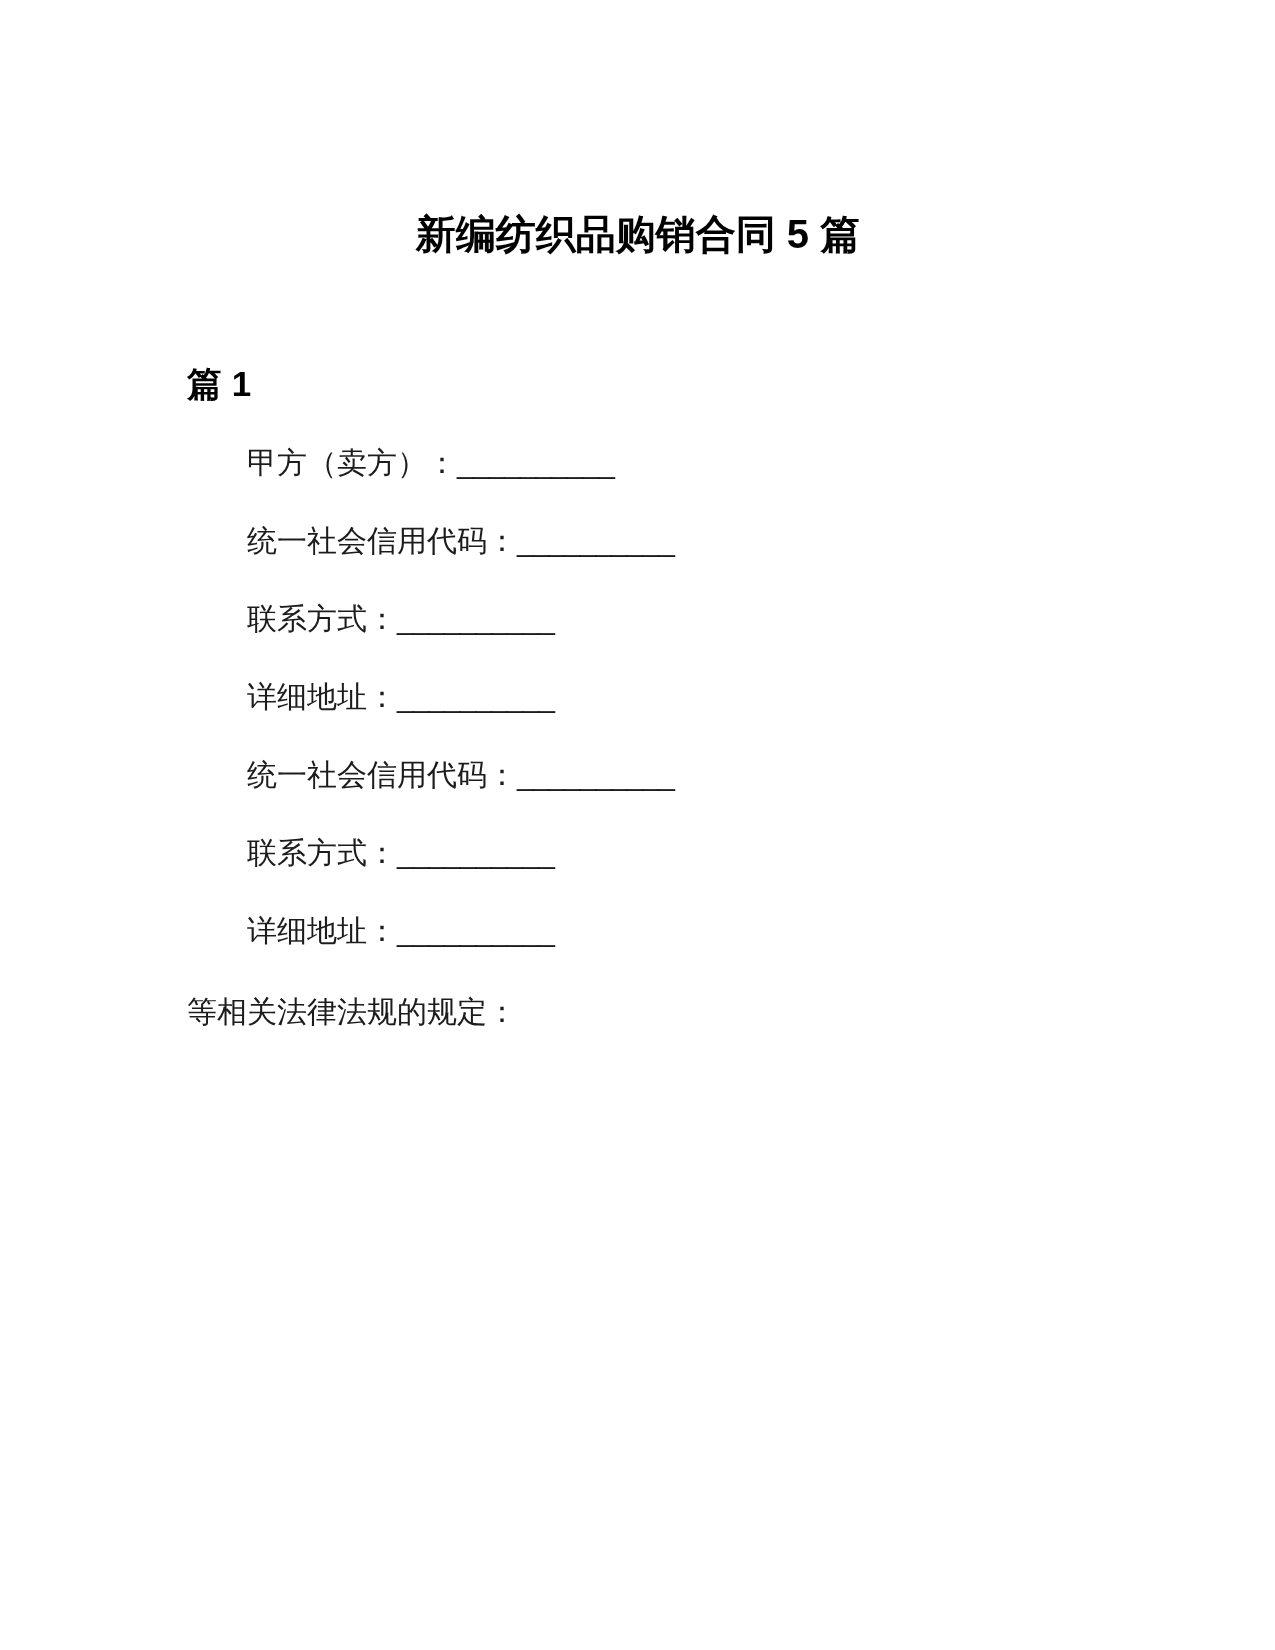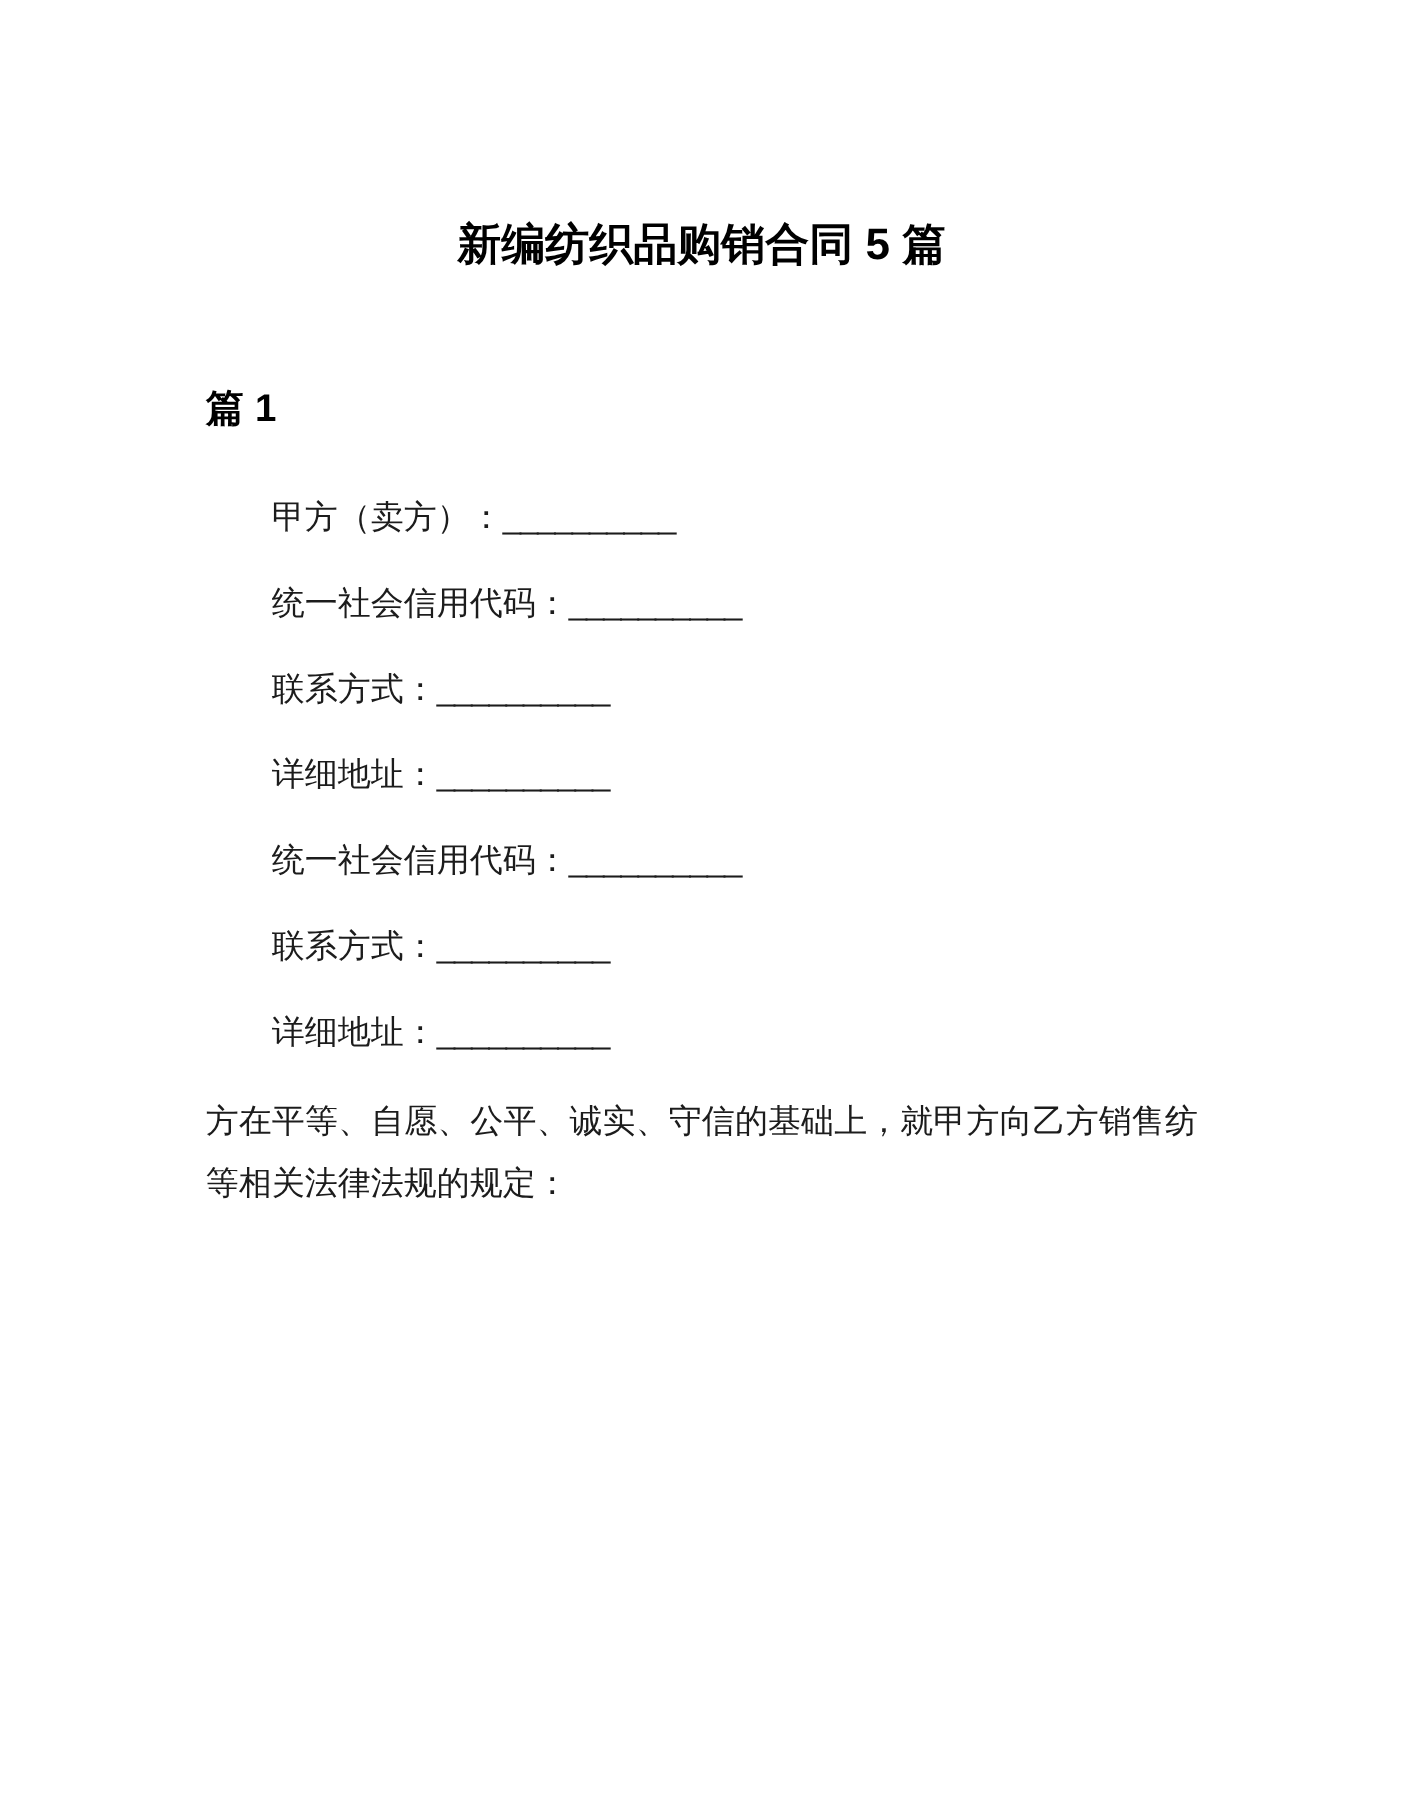--- a/index.html
+++ b/index.html
@@ -11,41 +11,41 @@
     width: 1275px;
     height: 1650px;
     font-family: "Liberation Sans", sans-serif;
     color: #161616;
     -webkit-font-smoothing: antialiased;
   }
   .page {
     box-sizing: border-box;
     width: 1275px;
     height: 1330px;
-    padding: 4px 186px 0 187px;
+    padding: 16px 186px 0 187px;
     overflow: hidden;
     background: #ffffff;
   }
   .doc-title {
     margin: 194px 0 0 0;
     font-size: 40px;
     line-height: 48px;
     font-weight: 700;
     text-align: center;
     color: #000000;
   }
   .section-heading {
     margin: 105px 0 0 0;
     font-size: 35px;
     line-height: 42px;
     font-weight: 700;
     color: #000000;
   }
   .field-line {
-    margin: 60px 0 0 0;
+    margin: 40px 0 0 0;
     font-size: 30px;
     line-height: 36px;
     text-indent: 60px;
     white-space: nowrap;
     color: #1c1c1c;
   }
   .field-line + .field-line {
     margin-top: 42px;
   }
   .field-line .blank {
@@ -100,17 +100,16 @@
 
   <div class="field-line">
     <span>联系方式：</span><span class="blank">__________</span>
   </div>
 
   <div class="field-line">
     <span>详细地址：</span><span class="blank">__________</span>
   </div>
 
   <div class="paragraph">
-    <div class="par-line">方在平等、自愿、公平、诚实、守信的基础上，就甲方向乙方销售纺</div>
     <div class="par-line last">等相关法律法规的规定：</div>
   </div>
 
 </div>
 
 </body></html>

